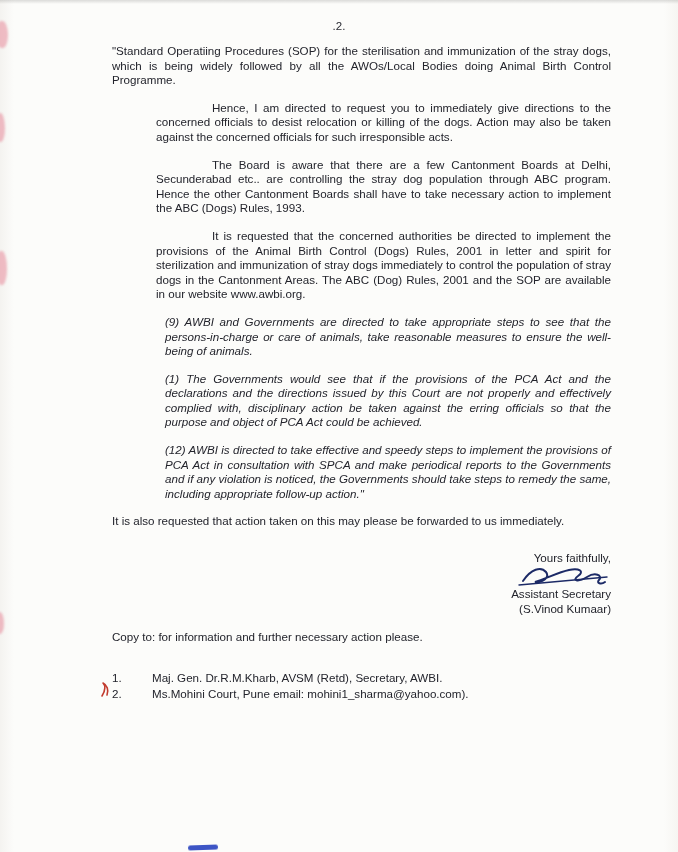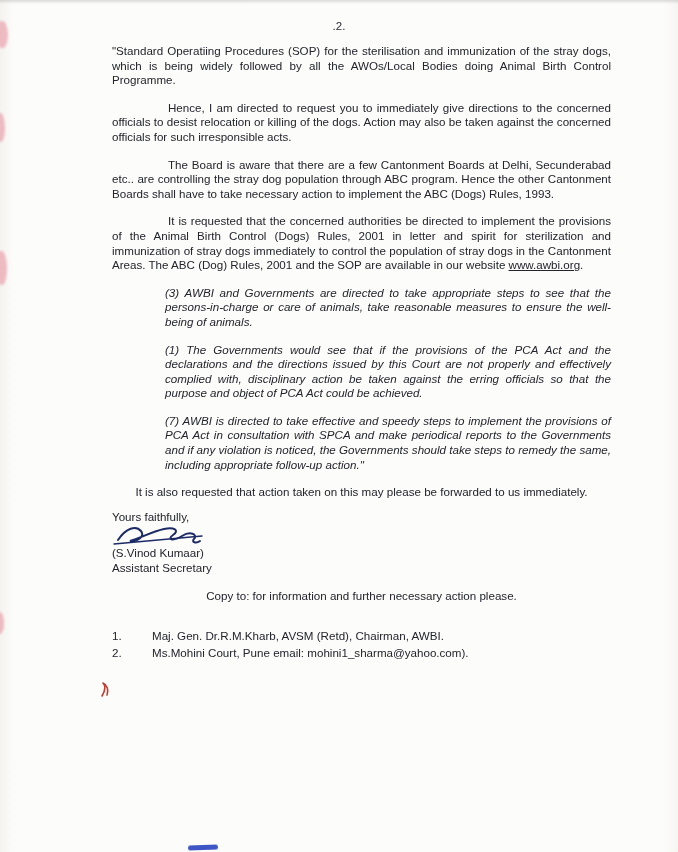--- a/index.html
+++ b/index.html
@@ -31,52 +31,51 @@
     top: 44px;
     left: 112px;
     width: 499px;
     font-size: 11.6px;
     line-height: 14.6px;
     text-align: justify;
     color: #23242c;
   }
 
   .para { margin-bottom: 13px; }
-  .indent { text-indent: 56px; }
+  .indent { text-indent: 56px; margin-left: 44px; }
   .indent-lg { text-indent: 76px; }
 
   .quote {
     font-style: italic;
     margin-left: 53px;
     margin-bottom: 13px;
     text-align: justify;
   }
 
   .site-link {
-    text-decoration: underline;
     color: inherit;
   }
 
   .closing-line {
-    text-align: center;
+    text-align: left;
     margin-top: 1px;
-    margin-bottom: 9px;
+    margin-bottom: 21px;
   }
 
   .signoff {
-    text-align: left;
+    text-align: right;
     line-height: 15px;
   }
   .signature-wrap {
     height: 26px;
     margin: -1px 2px -4px 0;
   }
 
   .copy-to {
-    text-align: center;
+    text-align: left;
     margin-top: 14px;
     margin-bottom: 26px;
   }
 
   .cc-list { text-align: left; }
   .cc-item { display: flex; margin-bottom: 2px; }
   .cc-num { width: 40px; flex: 0 0 40px; }
   .cc-text { flex: 1; }
 
   
@@ -115,44 +114,44 @@
 
     <p class="para">"Standard Operatiing Procedures (SOP) for the sterilisation and immunization of the stray dogs, which is being widely followed by all the AWOs/Local Bodies doing Animal Birth Control Programme.</p>
 
     <p class="para indent">Hence, I am directed to request you to immediately give directions to the concerned officials to desist relocation or killing of the dogs. Action may also be taken against the concerned officials for such irresponsible acts.</p>
 
     <p class="para indent">The Board is aware that there are a few Cantonment Boards at Delhi, Secunderabad etc.. are controlling the stray dog population through ABC program. Hence the other Cantonment Boards shall have to take necessary action to implement the ABC (Dogs) Rules, 1993.</p>
 
     <p class="para indent"><span>It is requested that the concerned authorities be directed to implement the provisions of the Animal Birth Control (Dogs) Rules, 2001 in letter and spirit for sterilization and immunization of stray dogs immediately to control the population of stray dogs in the Cantonment Areas. The ABC (Dog) Rules, 2001 and the SOP are available in our website </span><span class="site-link">www.awbi.org</span><span>.</span></p>
 
 
-    <p class="quote">(3) AWBI and Governments are directed to take appropriate steps to see that the persons-in-charge or care of animals, take reasonable measures to ensure the well-being of animals.</p>
+    <p class="quote">(9) AWBI and Governments are directed to take appropriate steps to see that the persons-in-charge or care of animals, take reasonable measures to ensure the well-being of animals.</p>
     <p class="quote">(1) The Governments would see that if the provisions of the PCA Act and the declarations and the directions issued by this Court are not properly and effectively complied with, disciplinary action be taken against the erring officials so that the purpose and object of PCA Act could be achieved.</p>
-    <p class="quote">(7) AWBI is directed to take effective and speedy steps to implement the provisions of PCA Act in consultation with SPCA and make periodical reports to the Governments and if any violation is noticed, the Governments should take steps to remedy the same, including appropriate follow-up action."</p>
+    <p class="quote">(12) AWBI is directed to take effective and speedy steps to implement the provisions of PCA Act in consultation with SPCA and make periodical reports to the Governments and if any violation is noticed, the Governments should take steps to remedy the same, including appropriate follow-up action."</p>
 
     <p class="closing-line">It is also requested that action taken on this may please be forwarded to us immediately.</p>
 
     <div class="signoff">
       <div>Yours faithfully,</div>
       <div class="signature-wrap">
         <svg width="92" height="26" viewBox="0 0 92 26">
           <path d="M6,17 C14,5 24,2 29,8 C33,13 26,19 18,18 C28,15 42,8 52,6 C62,4 68,7 61,12 C55,16 60,19 70,13 C78,8 86,11 82,16 C79,19 84,21 88,18" fill="none" stroke="#1c2a66" stroke-width="2" stroke-linecap="round"></path>
           <path d="M2,21 L90,13" fill="none" stroke="#1c2a66" stroke-width="1.4" stroke-linecap="round"></path>
         </svg>
       </div>
+      <div>Assistant Secretary</div>
       <div>(S.Vinod Kumaar)</div>
-      <div>Assistant Secretary</div>
     </div>
 
     <p class="copy-to">Copy to: for information and further necessary action please.</p>
 
     <div class="cc-list">
       <div class="cc-item">
         <span class="cc-num">1.</span>
-        <span class="cc-text">Maj. Gen. Dr.R.M.Kharb, AVSM (Retd), Chairman, AWBI.</span>
+        <span class="cc-text">Maj. Gen. Dr.R.M.Kharb, AVSM (Retd), Secretary, AWBI.</span>
       </div>
       <div class="cc-item">
         <span class="cc-num">2.</span>
         <span class="cc-text">Ms.Mohini Court, Pune email: mohini1_sharma@yahoo.com).</span>
       </div>
     </div>
 
   </div>
 </div>
 

